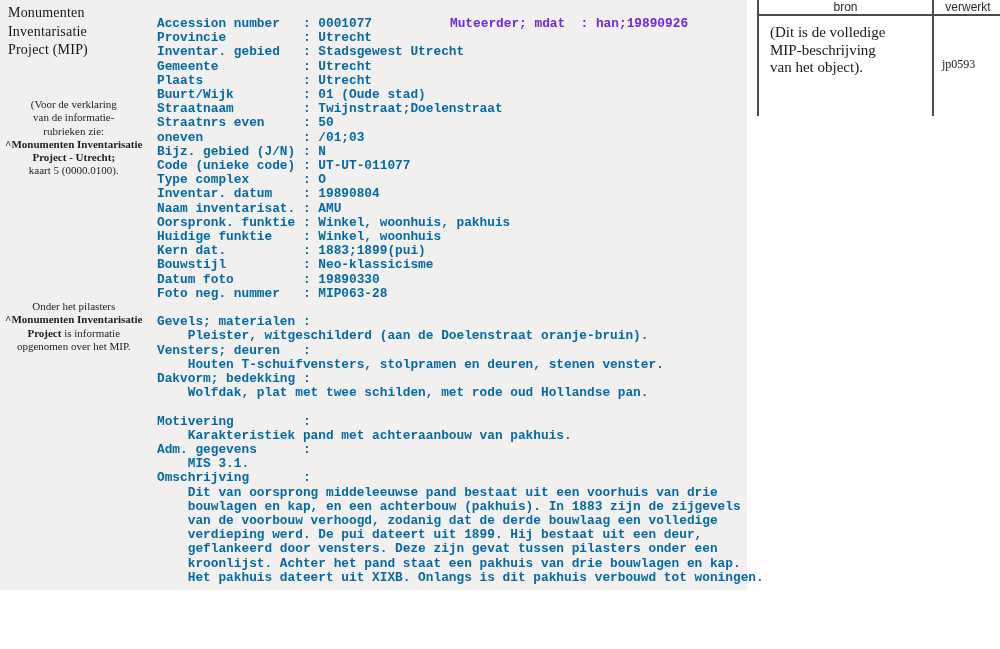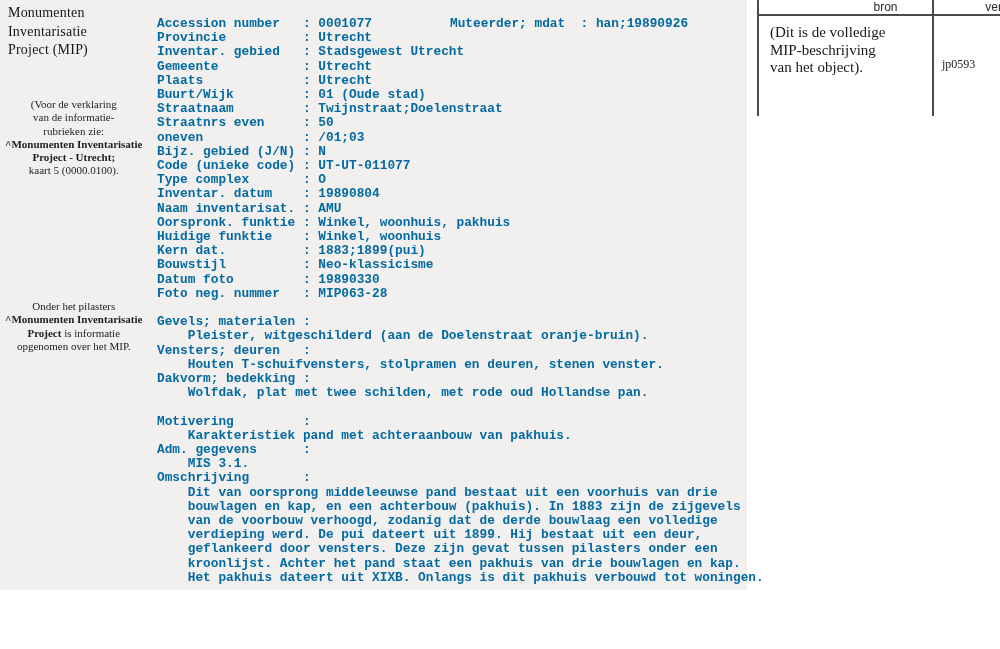--- a/index.html
+++ b/index.html
@@ -16,29 +16,29 @@
   #note3{top:300px;}
   .b{font-weight:bold;}
 
   
   .record{position:absolute;left:157px;top:17px;
           font-family:"Liberation Mono",monospace;font-size:12.8px;line-height:14.2px;
           font-weight:700;color:#0369a1;white-space:pre;}
   .record .sec-gap{margin-top:14.2px;}
   .muteerder{position:absolute;left:426px;top:17px;
           font-family:"Liberation Mono",monospace;font-size:12.8px;line-height:14.2px;
-          font-weight:700;color:#0369a1;white-space:pre;padding-left:24px;}
+          font-weight:700;color:#6d28d9;white-space:pre;padding-left:24px;}
 
   
   .stamp{position:absolute;left:757px;top:0;width:243px;height:116px;
          border-left:2px solid #4b4b4b;}
   .stamp .vline{position:absolute;left:173px;top:0;width:2px;height:116px;background:#4b4b4b;}
   .stamp .hline{position:absolute;left:0;top:14px;width:243px;height:2px;background:#4b4b4b;}
   .stamp .hdr{position:absolute;top:0;font-family:"Liberation Sans",sans-serif;
-              font-size:12px;line-height:14px;color:#2b2b2b;text-align:center;margin-left:40px;}
+              font-size:12px;line-height:14px;color:#2b2b2b;text-align:center;}
   .stamp .hdr-bron{left:0;width:173px;}
   .stamp .hdr-verwerkt{left:175px;width:68px;}
   .stamp .bron-note{position:absolute;left:11px;top:24px;font-size:15px;line-height:17.6px;color:#181818;}
   .stamp .verwerkt-value{position:absolute;left:183px;top:57px;font-size:12px;color:#181818;}
 </style>
 </head>
 <body>
 
 <div class="page">
 

